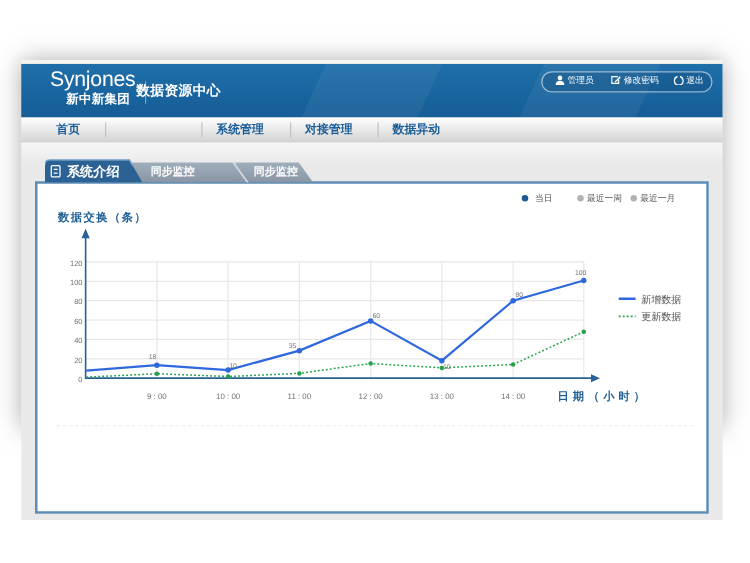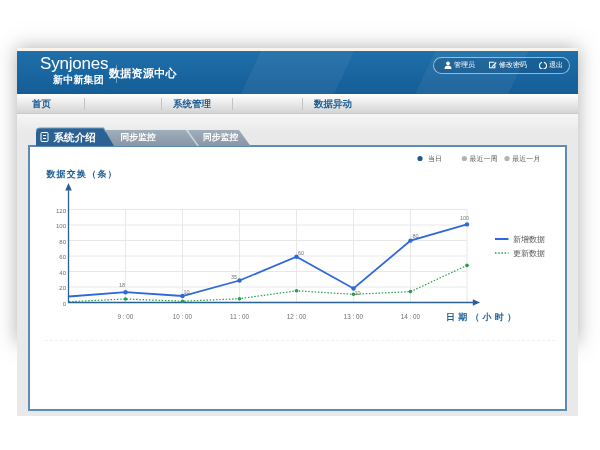--- a/index.html
+++ b/index.html
@@ -48,25 +48,26 @@
               <path d="M1 2 h5 v-1.2 h-6.2 v7.4 h7.4 V4 h-1.2 v3 H1 Z" fill="#fff"></path>
               <path d="M3.2 5.8 L7.6 1.2 L8.6 2.2 L4.4 6.4 L3 6.8 Z" fill="#fff"></path>
             </svg>修改密码</div>
       <div class="pitem" style="left:105px;">
         <svg width="8" height="8" viewBox="0 0 9 9">
               <path d="M2.9 1.6 A4 4 0 1 0 6.1 1.6" fill="none" stroke="#fff" stroke-width="1.3" stroke-linecap="round"></path>
             </svg>退出</div>
     </div>
   </div>
   <div id="nav">
-    <div class="nitem" style="left:4px;width:41px;">首页</div>
+    <div class="nitem" style="left:17px;width:41px;">首页</div>
     <div class="nsep" style="left:67px;"></div>
     <div class="nsep" style="left:144px;"></div>
     <div class="nitem" style="left:145px;width:60px;">系统管理</div>
     <div class="nsep" style="left:215px;"></div>
+    <div class="nitem" style="left:216px;width:60px;">对接管理</div>
     <div class="nsep" style="left:285px;"></div>
     <div class="nitem" style="left:286px;width:60px;">数据异动</div>
   </div>
   <div id="contentbg"></div>
   <div id="card"></div>
   <svg id="tabs" width="220" height="20" viewBox="0 0 220 20">
     <defs>
       <linearGradient id="tg" x1="0" y1="0" x2="0" y2="1">
         <stop offset="0" stop-color="#a0aebb"></stop>
             <stop offset="1" stop-color="#8995a5"></stop>

